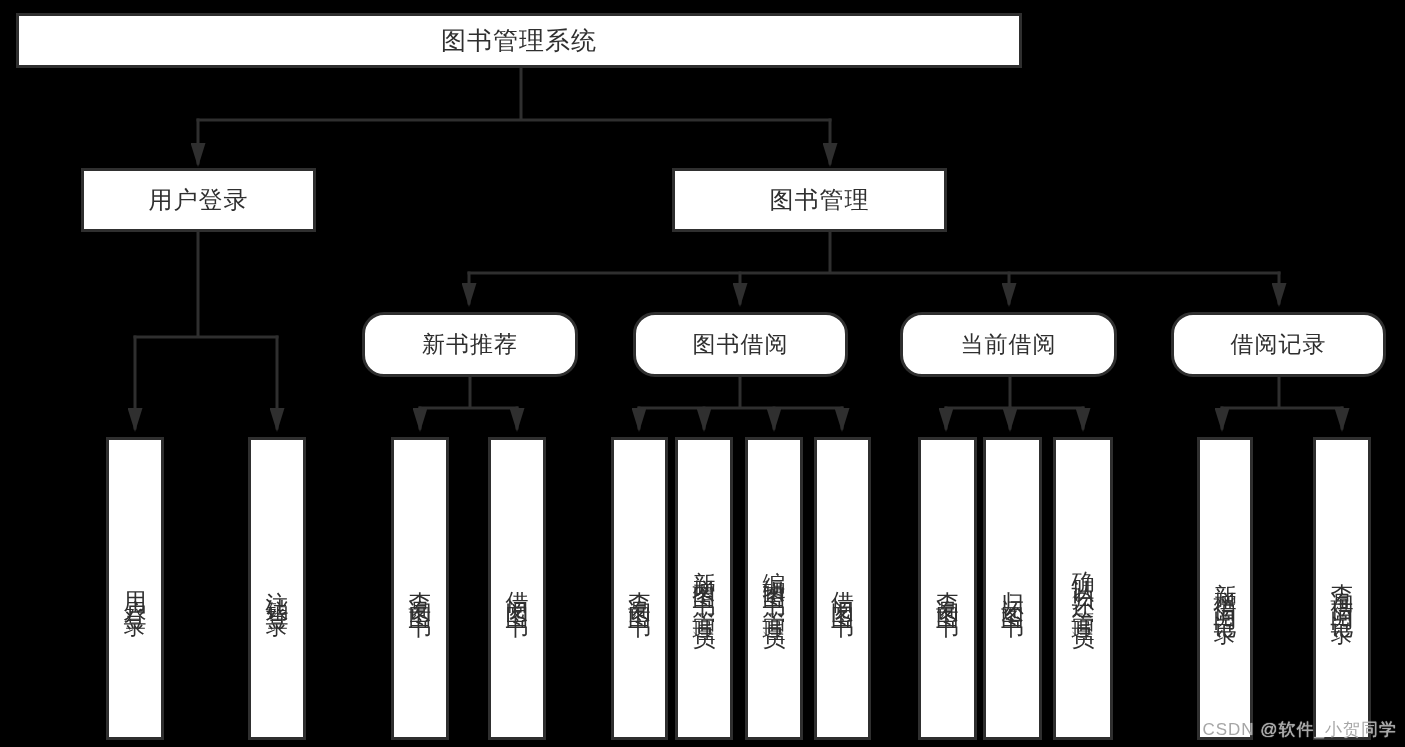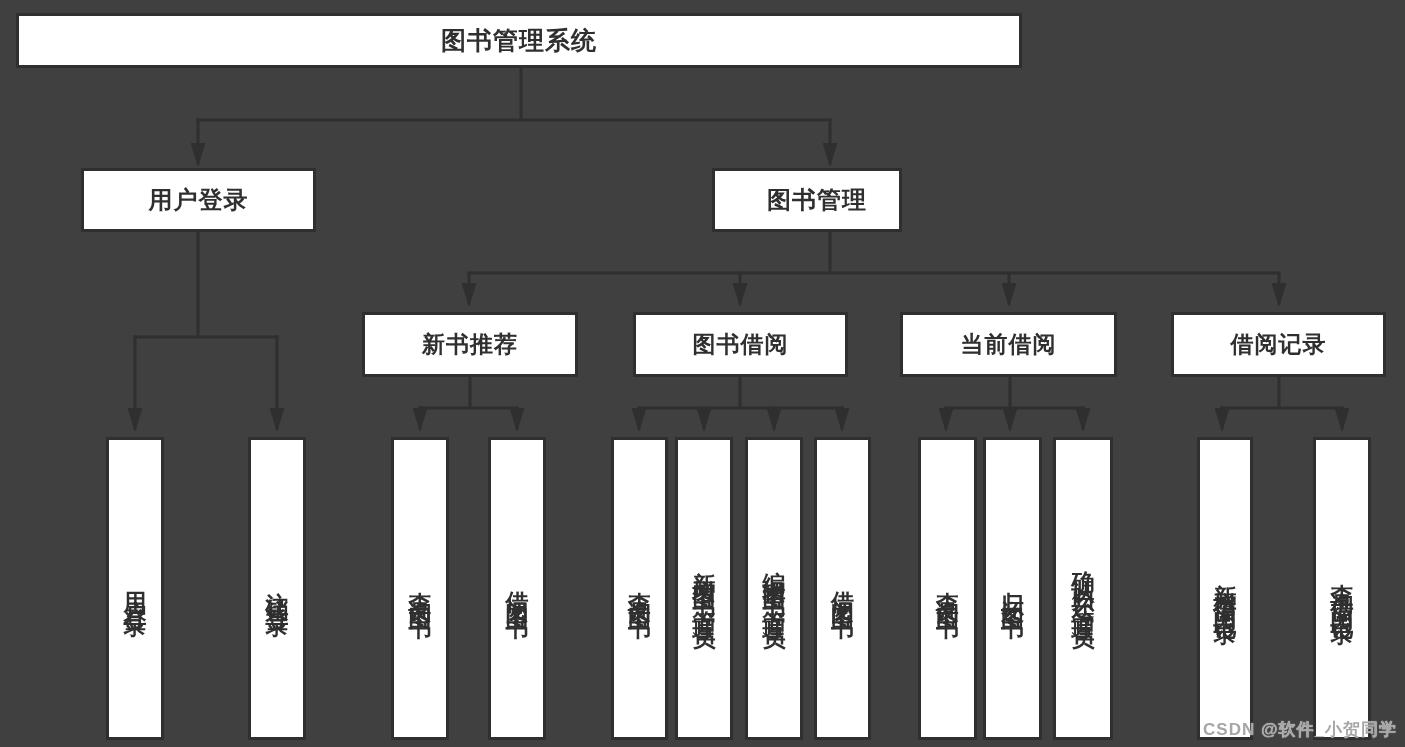--- a/index.html
+++ b/index.html
@@ -5,24 +5,23 @@
   html, body {
     margin: 0;
     padding: 0;
     background: #ffffff;
     font-family: "Liberation Sans", sans-serif;
   }
   .canvas {
     position: relative;
     width: 1405px;
     height: 747px;
-    background: #404040;
+    background: #000000;
     overflow: hidden;
     color: #2f2f2f;
-    font-weight: bold;
   }
   .connector-svg {
     position: absolute;
     left: 0;
     top: 0;
     width: 1405px;
     height: 747px;
   }
   .node {
     position: absolute;
@@ -30,21 +29,21 @@
     border: 3px solid #2f2f2f;
     background: #ffffff;
     display: flex;
     align-items: center;
     justify-content: center;
     text-align: center;
     color: #2f2f2f;
   }
   .node-root  { font-size: 25px; letter-spacing: 1px; }
   .node-lv2   { font-size: 24px; letter-spacing: 1px; }
-  .node-lv3   { font-size: 23px; letter-spacing: 1px; }
+  .node-lv3   { font-size: 23px; letter-spacing: 1px; border-radius: 22px; }
   .leaf {
     position: absolute;
     box-sizing: border-box;
     border: 3px solid #2f2f2f;
     background: #ffffff;
     display: flex;
     align-items: center;
     justify-content: center;
   }
   .leaf span {
@@ -52,21 +51,21 @@
     text-orientation: mixed;
     font-size: 23px;
     letter-spacing: 8px;
     line-height: 1;
     white-space: nowrap;
     color: #2f2f2f;
   }
   
   #box-root { left: 16px;  top: 13px;  width: 1006px; height: 55px; }
   #box-l2a  { left: 81px;  top: 168px; width: 235px;  height: 64px; }
-  #box-l2b  { left: 712px; top: 168px; width: 190px;  height: 64px; padding-left: 20px; }
+  #box-l2b  { left: 672px; top: 168px; width: 275px;  height: 64px; padding-left: 20px; }
 
   #box-l3a { left: 362px;  top: 312px; width: 216px; height: 65px; }
   #box-l3b { left: 633px;  top: 312px; width: 215px; height: 65px; }
   #box-l3c { left: 900px;  top: 312px; width: 217px; height: 65px; }
   #box-l3d { left: 1171px; top: 312px; width: 215px; height: 65px; }
 
   #leaf-a1 { left: 106px;  top: 437px; width: 58px; height: 303px; }
   #leaf-a2 { left: 248px;  top: 437px; width: 58px; height: 303px; }
 
   #leaf-b1 { left: 391px;  top: 437px; width: 58px; height: 303px; }

